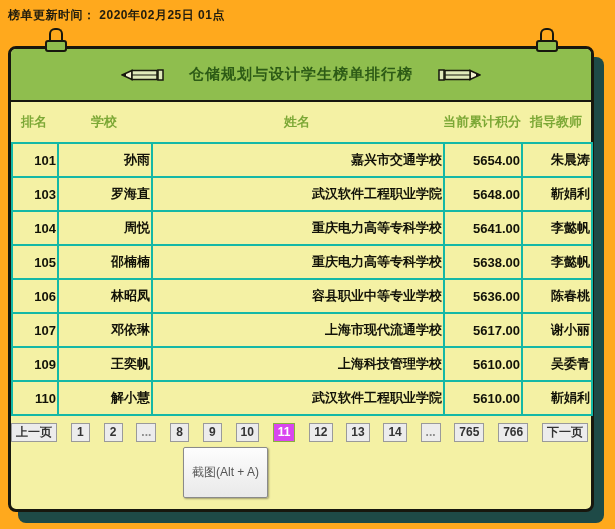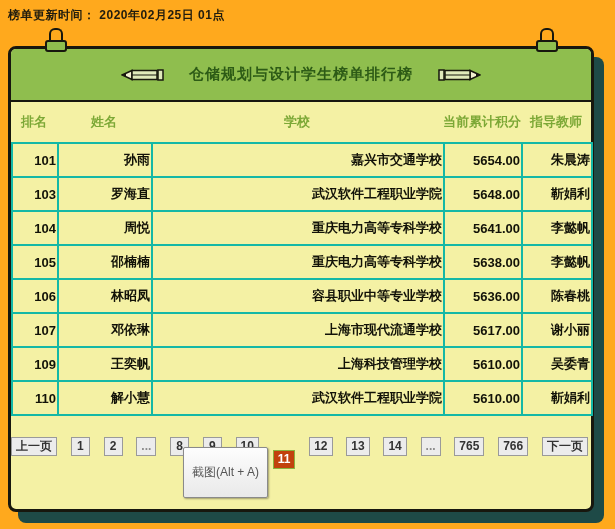--- a/index.html
+++ b/index.html
@@ -54,21 +54,21 @@
   .pager{
     display:flex;justify-content:space-between;align-items:center;gap:5px;
     margin-top:7px;padding-right:3px;
   }
   .pg-btn{
     min-width:9px;height:17px;line-height:16px;padding:0 4px;
     background:#ECECEC;border:1px solid #9a9a9a;
     font-size:12px;font-weight:bold;color:#333;text-align:center;
     cursor:pointer;user-select:none;
   }
-  .pg-btn.active{background:#c2410c;border-color:#8ab23e;color:#fff;margin-top:27px;}
+  .pg-btn.active{background:#d946ef;border-color:#8ab23e;color:#fff;}
   .pg-btn.ellipsis{color:#8a8a8a;}
   
   .tooltip{
     position:absolute;left:183px;top:447px;z-index:6;
     background:linear-gradient(#fdfdfd,#e9e9e9);
     border:1px solid #8a8a8a;border-radius:2px;
     padding:16px 8px;font-size:12px;color:#555;
     box-shadow:1px 1px 2px rgba(0,0,0,.35);
   }
   .pencil{display:inline-block;}
@@ -102,22 +102,22 @@
       <polygon points="1,7 11,2.5 11,11.5" fill="#f2f0d0" stroke="#17170e" stroke-width="1.5"></polygon>
       <polygon points="1,7 5,5.3 5,8.7" fill="#17170e"></polygon>
       <rect x="11" y="2.5" width="25" height="9" fill="#dfe9bb" stroke="#17170e" stroke-width="1.5"></rect>
       <line x1="11" y1="7" x2="36" y2="7" stroke="#17170e" stroke-width="1"></line>
       <rect x="37" y="2" width="5" height="10" fill="#dfe9bb" stroke="#17170e" stroke-width="1.5"></rect>
     </svg>
   </div>
 
   <div class="thead">
     <span>排名</span>
+    <span>学校</span>
     <span>姓名</span>
-    <span>学校</span>
     <span>当前累计积分</span>
     <span>指导教师</span>
   </div>
 
   <table class="lb">
     <colgroup>
         <col style="width:46px">
         <col style="width:94px">
         <col style="width:292px">
         <col style="width:78px">

